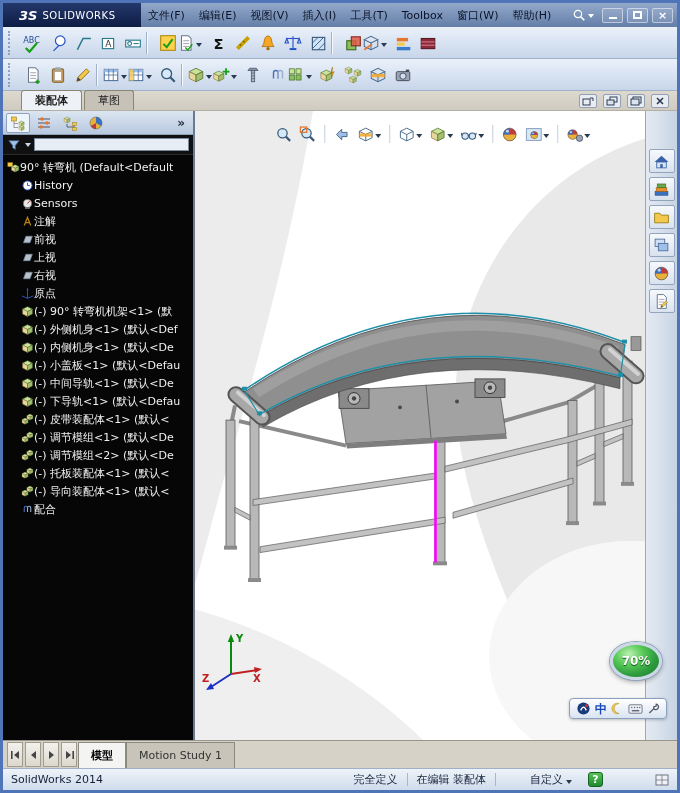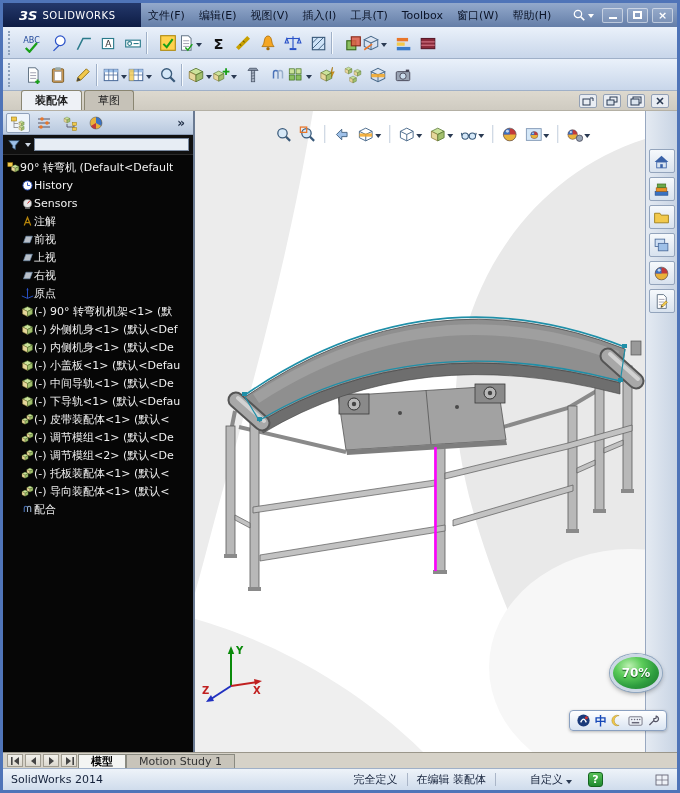--- a/index.html
+++ b/index.html
@@ -69,21 +69,21 @@
   
   .badge70{position:absolute;right:15px;bottom:60px;width:52px;height:38px;border-radius:50%;
     background:radial-gradient(ellipse at 35% 28%, #bdf0b2 0%, #5bcb59 32%, #2f9e3f 62%, #1a7429 100%);
     border:3px solid #ccd8e5;box-shadow:0 0 0 1px #8fa6c0, 0 2px 5px rgba(0,0,0,.35);
     color:#fff;font-weight:bold;font-size:12px;display:flex;align-items:center;justify-content:center;z-index:6;text-shadow:0 1px 1px #0a4d14}
   .ime{position:absolute;right:10px;bottom:21px;height:21px;display:flex;align-items:center;gap:4px;padding:0 6px;
     background:linear-gradient(180deg,#ffffff,#d9e4f2);border:1px solid #8aa0c0;border-radius:4px;box-shadow:0 1px 3px rgba(0,0,0,.25);z-index:6}
   .ime-zh{color:#1648b8;font-weight:bold;font-size:12px;line-height:1}
 
   
-  .bottomtabs{height:16px;background:#d6d2c8;border-top:1px solid #9a968a;display:flex;align-items:stretch;padding-left:3px;flex:0 0 auto}
+  .bottomtabs{height:28px;background:#d6d2c8;border-top:1px solid #9a968a;display:flex;align-items:stretch;padding-left:3px;flex:0 0 auto}
   .nav{width:16px;display:flex;align-items:center;justify-content:center;background:linear-gradient(180deg,#f2f1ec,#dcd8ce);border:1px solid #a09c90;margin:1px 1px}
   .btab{display:flex;align-items:center;padding:0 12px;border:1px solid #8a8a80;border-bottom:none;margin-top:1px;background:#c8c4ba;color:#333}
   .btab.active{background:#f4f5f3;font-weight:bold;color:#000}
 
   
   .statusbar{height:22px;background:linear-gradient(180deg,#eef3f9,#cfdcec);border-top:1px solid #9fb0c8;display:flex;align-items:center;padding:0 8px;flex:0 0 auto;color:#14213a}
   .ssep{width:1px;height:13px;background:#aab6c8;margin:0 9px}
   .helpbtn{width:15px;height:15px;border-radius:3px;background:linear-gradient(180deg,#58c058,#1f8a2f);color:#fff;font-weight:bold;display:flex;align-items:center;justify-content:center;font-size:11px;border:1px solid #14641f}
 </style>
 </head>

